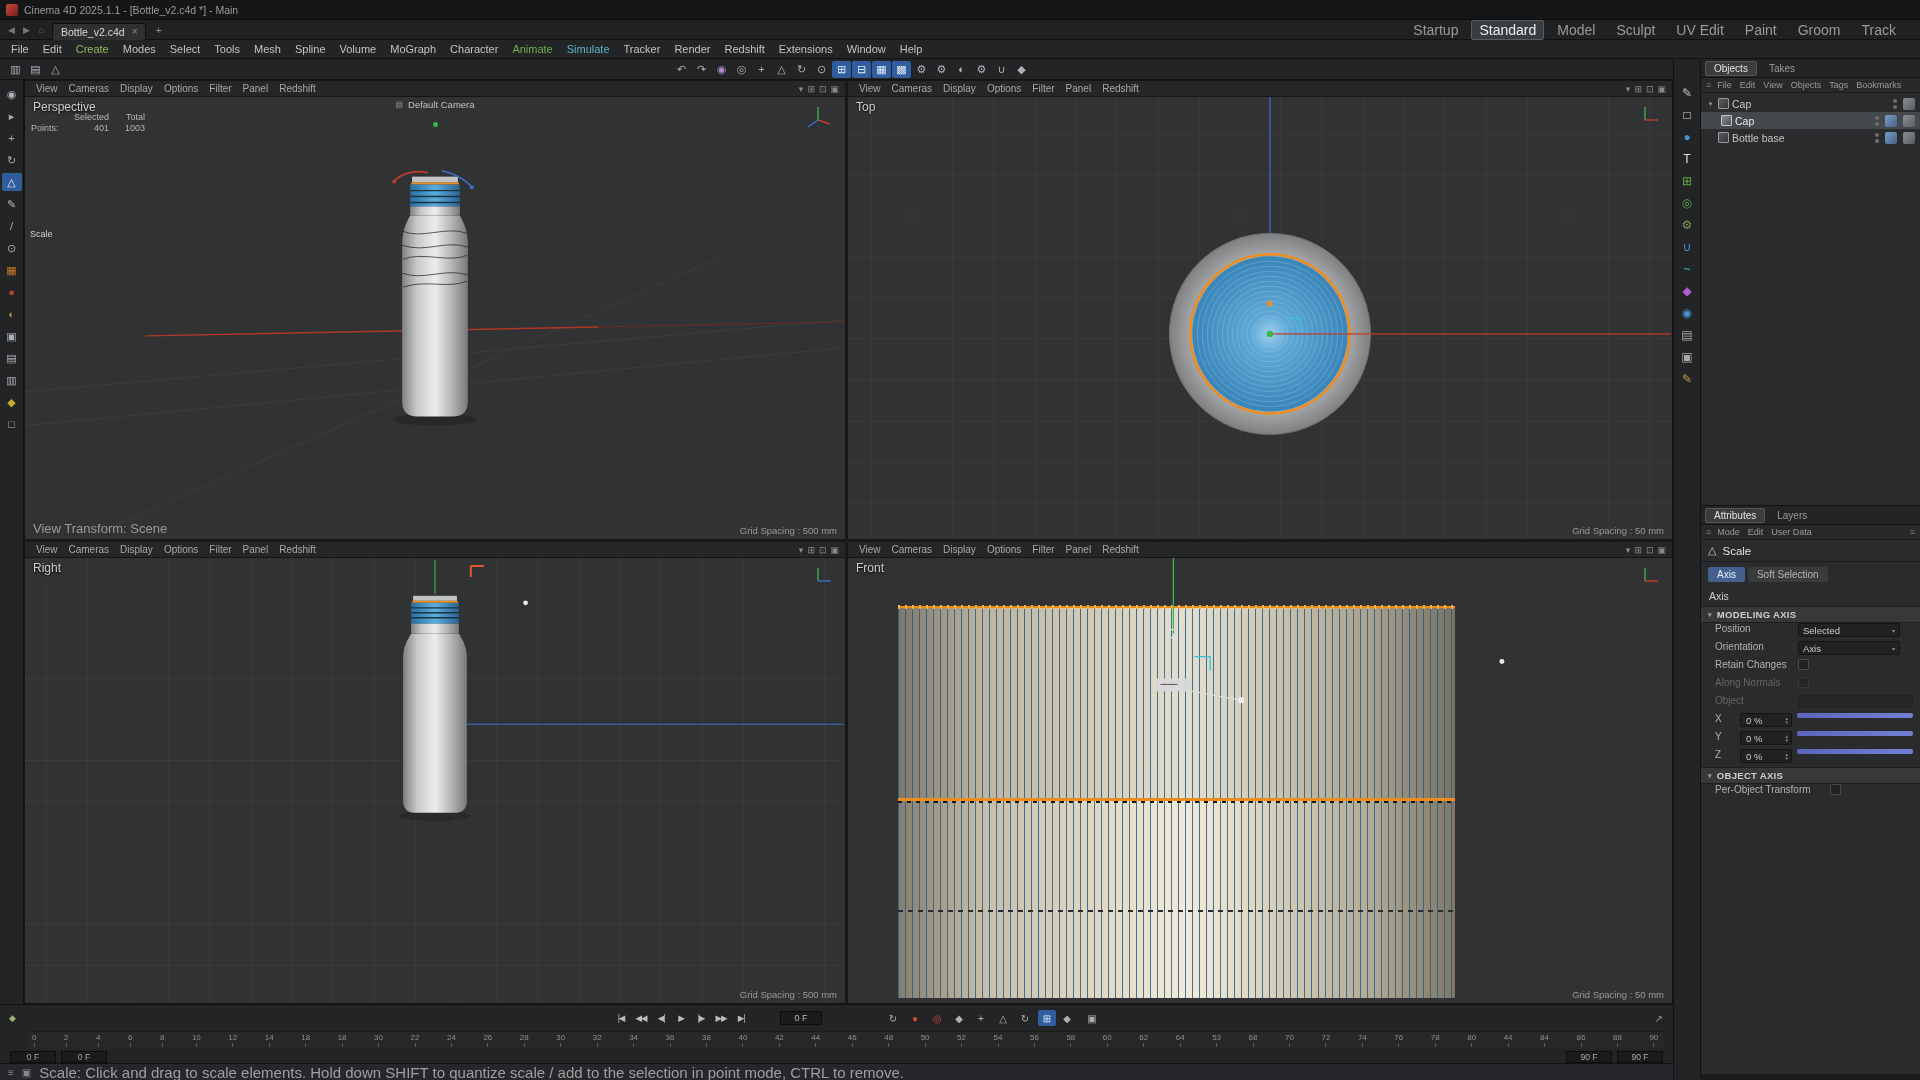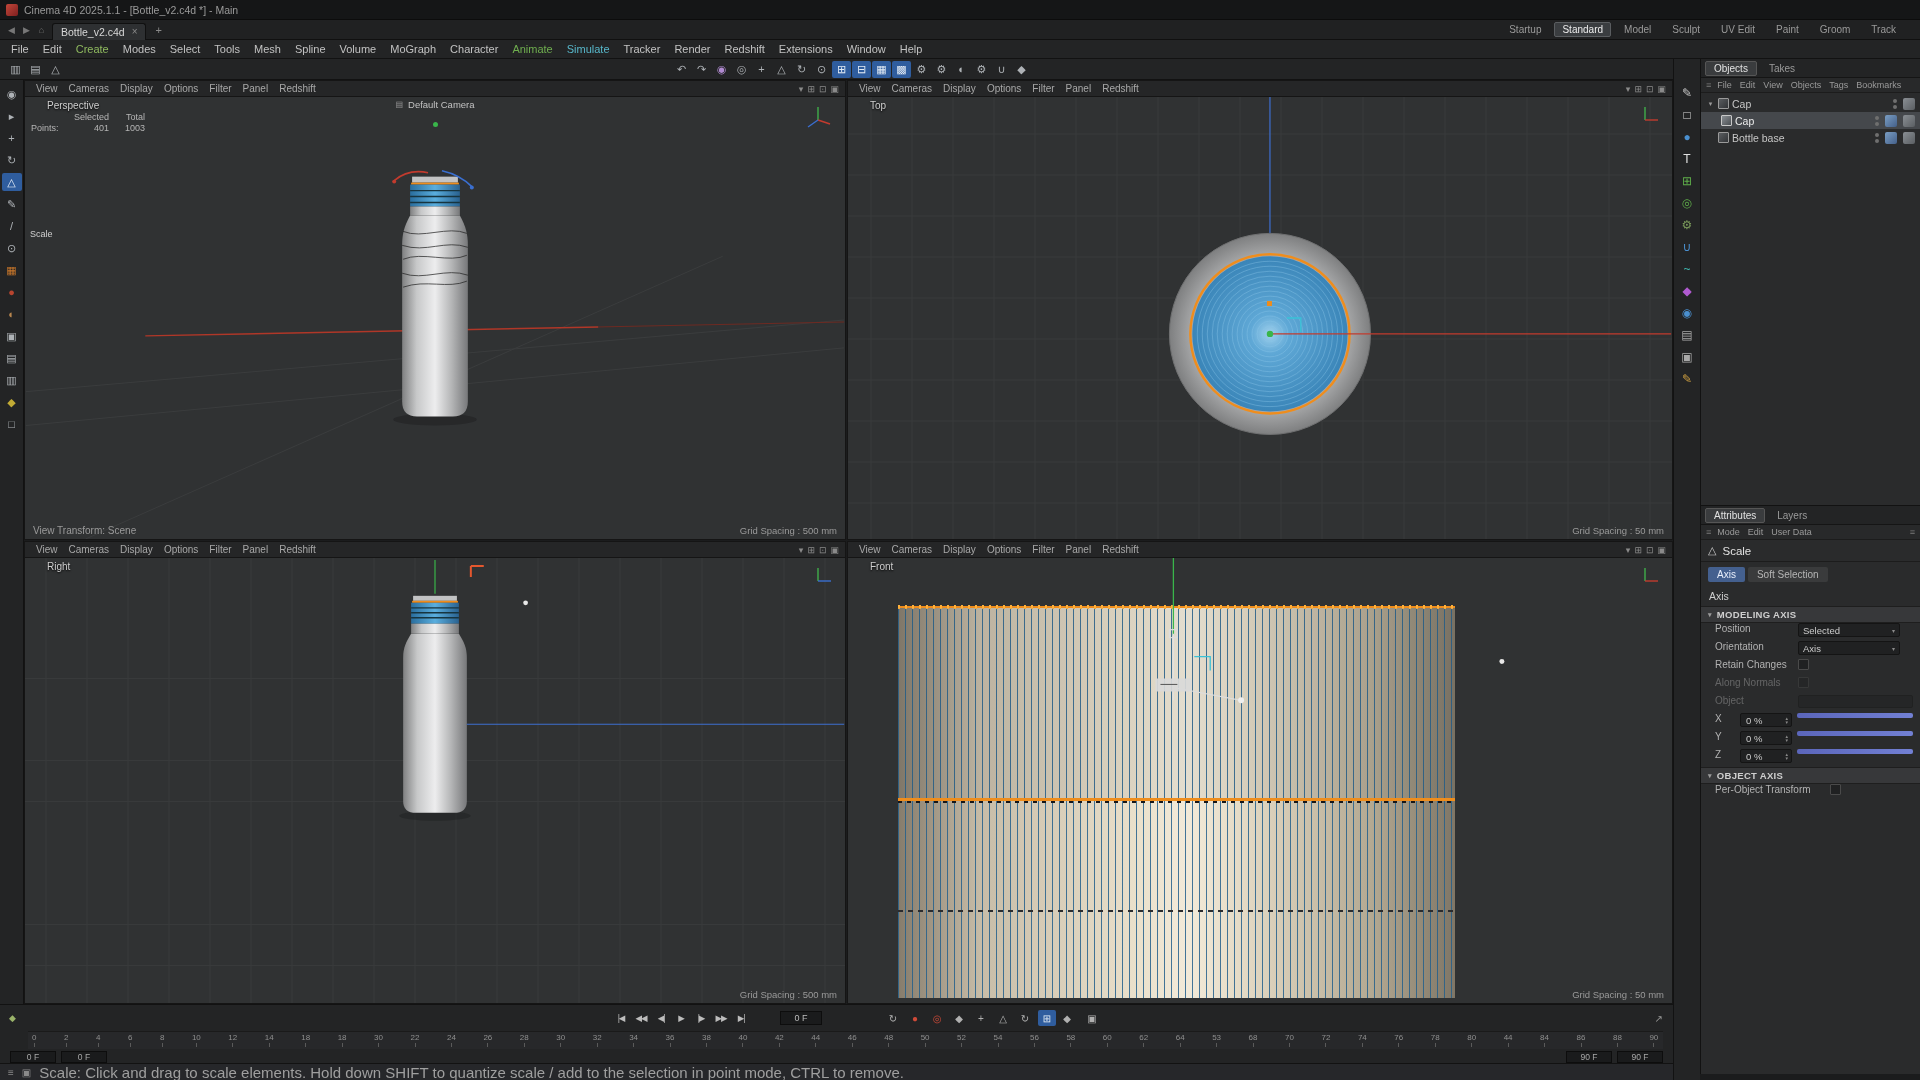--- a/index.html
+++ b/index.html
@@ -9,21 +9,21 @@
 
 #titlebar{top:0;height:20px;background:#151617;border-bottom:1px solid #0c0c0c;padding:0 6px;gap:6px}
 .app-ic{width:12px;height:12px;border-radius:2px;background:linear-gradient(135deg,#c4473a,#7e1f1f)}
 #titlebar .ttl{font-size:10.5px;color:#9a9a9a}
 #tabrow{top:20px;height:20px;background:#202122;border-bottom:1px solid #101010;padding:0 4px;gap:3px}
 .navic{width:15px;text-align:center;color:#777;font-size:9px}
 .tab{display:flex;align-items:center;gap:7px;background:#2e3032;border:1px solid #101010;border-bottom:none;height:17px;padding:0 8px;font-size:10.5px;color:#d8d8d8;margin-top:3px;border-radius:3px 3px 0 0}
 .tab .close{color:#8a8a8a;font-size:10px}
 .addtab{color:#8a8a8a;padding:0 6px}
 .layouts{margin-left:auto;display:flex;gap:5px;padding-right:12px}
-.layout-item{padding:1px 7px;font-size:10px;color:#9a9a9a;border-radius:2px;border:1px solid transparent}
+.layout-item{padding:1px 7px;font-size:14px;color:#9a9a9a;border-radius:2px;border:1px solid transparent}
 .layout-item.active{background:#3a3d40;border-color:#5a5d60;color:#ececec}
 #menubar{top:40px;height:19px;background:#232425;border-bottom:1px solid #121212;padding:0 4px}
 .menu-item{padding:0 7px;font-size:11px;color:#c2c2c2}
 #toolbar{top:59px;height:21px;background:#232425;border-bottom:1px solid #121212;width:1673px;position:absolute;display:flex;align-items:center}
 .tleft{display:flex;margin-left:6px;gap:1px}
 .tcenter{display:flex;gap:1px;position:absolute;left:672px}
 .ticon{min-width:19px;height:17px;display:flex;align-items:center;justify-content:center;font-size:11px;color:#aeb2b6;border-radius:2px;padding:0 1px}
 .ticon.active{background:#2f5d9e;color:#e2ebf5}
 
 #leftbar{position:absolute;left:0;top:80px;width:24px;bottom:76px;background:#232425;border-right:1px solid #121212;display:flex;flex-direction:column;align-items:center;padding-top:5px;gap:4px}
@@ -37,23 +37,23 @@
 #vp-top{left:847px;top:80px;width:826px;height:460px}
 #vp-right{left:24px;top:541px;width:822px;height:463px}
 #vp-front{left:847px;top:541px;width:826px;height:463px}
 .vp-menu{height:16px;background:#252627;border-bottom:1px solid #151515;display:flex;align-items:center;padding:0 6px}
 .vmenu-items{display:flex;gap:1px}
 .vmi{font-size:10px;color:#a8a8a8;padding:0 5px}
 .vp-corner{margin-left:auto;display:flex;gap:4px}
 .vico{font-size:9px;color:#8a8a8a}
 .vp-canvas{position:absolute;left:0;top:16px;right:0;bottom:0;overflow:hidden}
 .gridded{background-image:linear-gradient(#383a3b 1px,transparent 1px),linear-gradient(90deg,#383a3b 1px,transparent 1px);background-size:41px 41px;background-position:center center}
-.vp-label{position:absolute;top:3px;left:22px;font-size:10px;color:#cfcfcf;text-shadow:0 1px 2px #000;z-index:5}
+.vp-label{position:absolute;top:3px;left:8px;font-size:12px;color:#cfcfcf;text-shadow:0 1px 2px #000;z-index:5}
 .vp-grid-label{position:absolute;bottom:3px;right:8px;font-size:9.5px;color:#9a9a9a;z-index:5}
-.vp-bottom-left{position:absolute;bottom:3px;left:8px;font-size:10px;color:#9a9a9a;z-index:5}
+.vp-bottom-left{position:absolute;bottom:3px;left:8px;font-size:13px;color:#9a9a9a;z-index:5}
 .scene{position:absolute;inset:0;width:100%;height:100%}
 .gizmo{position:absolute;top:8px;right:12px;width:30px;height:30px;z-index:5}
 .hud-table{position:absolute;top:15px;left:6px;font-size:9px;color:#b5b5b5;line-height:11px;z-index:5}
 .hud-table .r{display:flex}
 .hud-table .c1{width:36px}.hud-table .c2{width:42px;text-align:right}.hud-table .c3{width:36px;text-align:right}
 .cam-label{position:absolute;top:2px;left:50%;transform:translateX(-50%);font-size:9.5px;color:#c2c2c2;display:flex;gap:5px;align-items:center;z-index:5}
 .cam-label .ic{font-size:8px;color:#9a9a9a}
 .cam-dot{position:absolute;top:25px;left:calc(50% - 2px);width:5px;height:5px;border-radius:50%;background:#39b54a;z-index:4}
 .tool-hint{position:absolute;top:132px;left:5px;font-size:9px;color:#d0d0d0;z-index:5}
 

